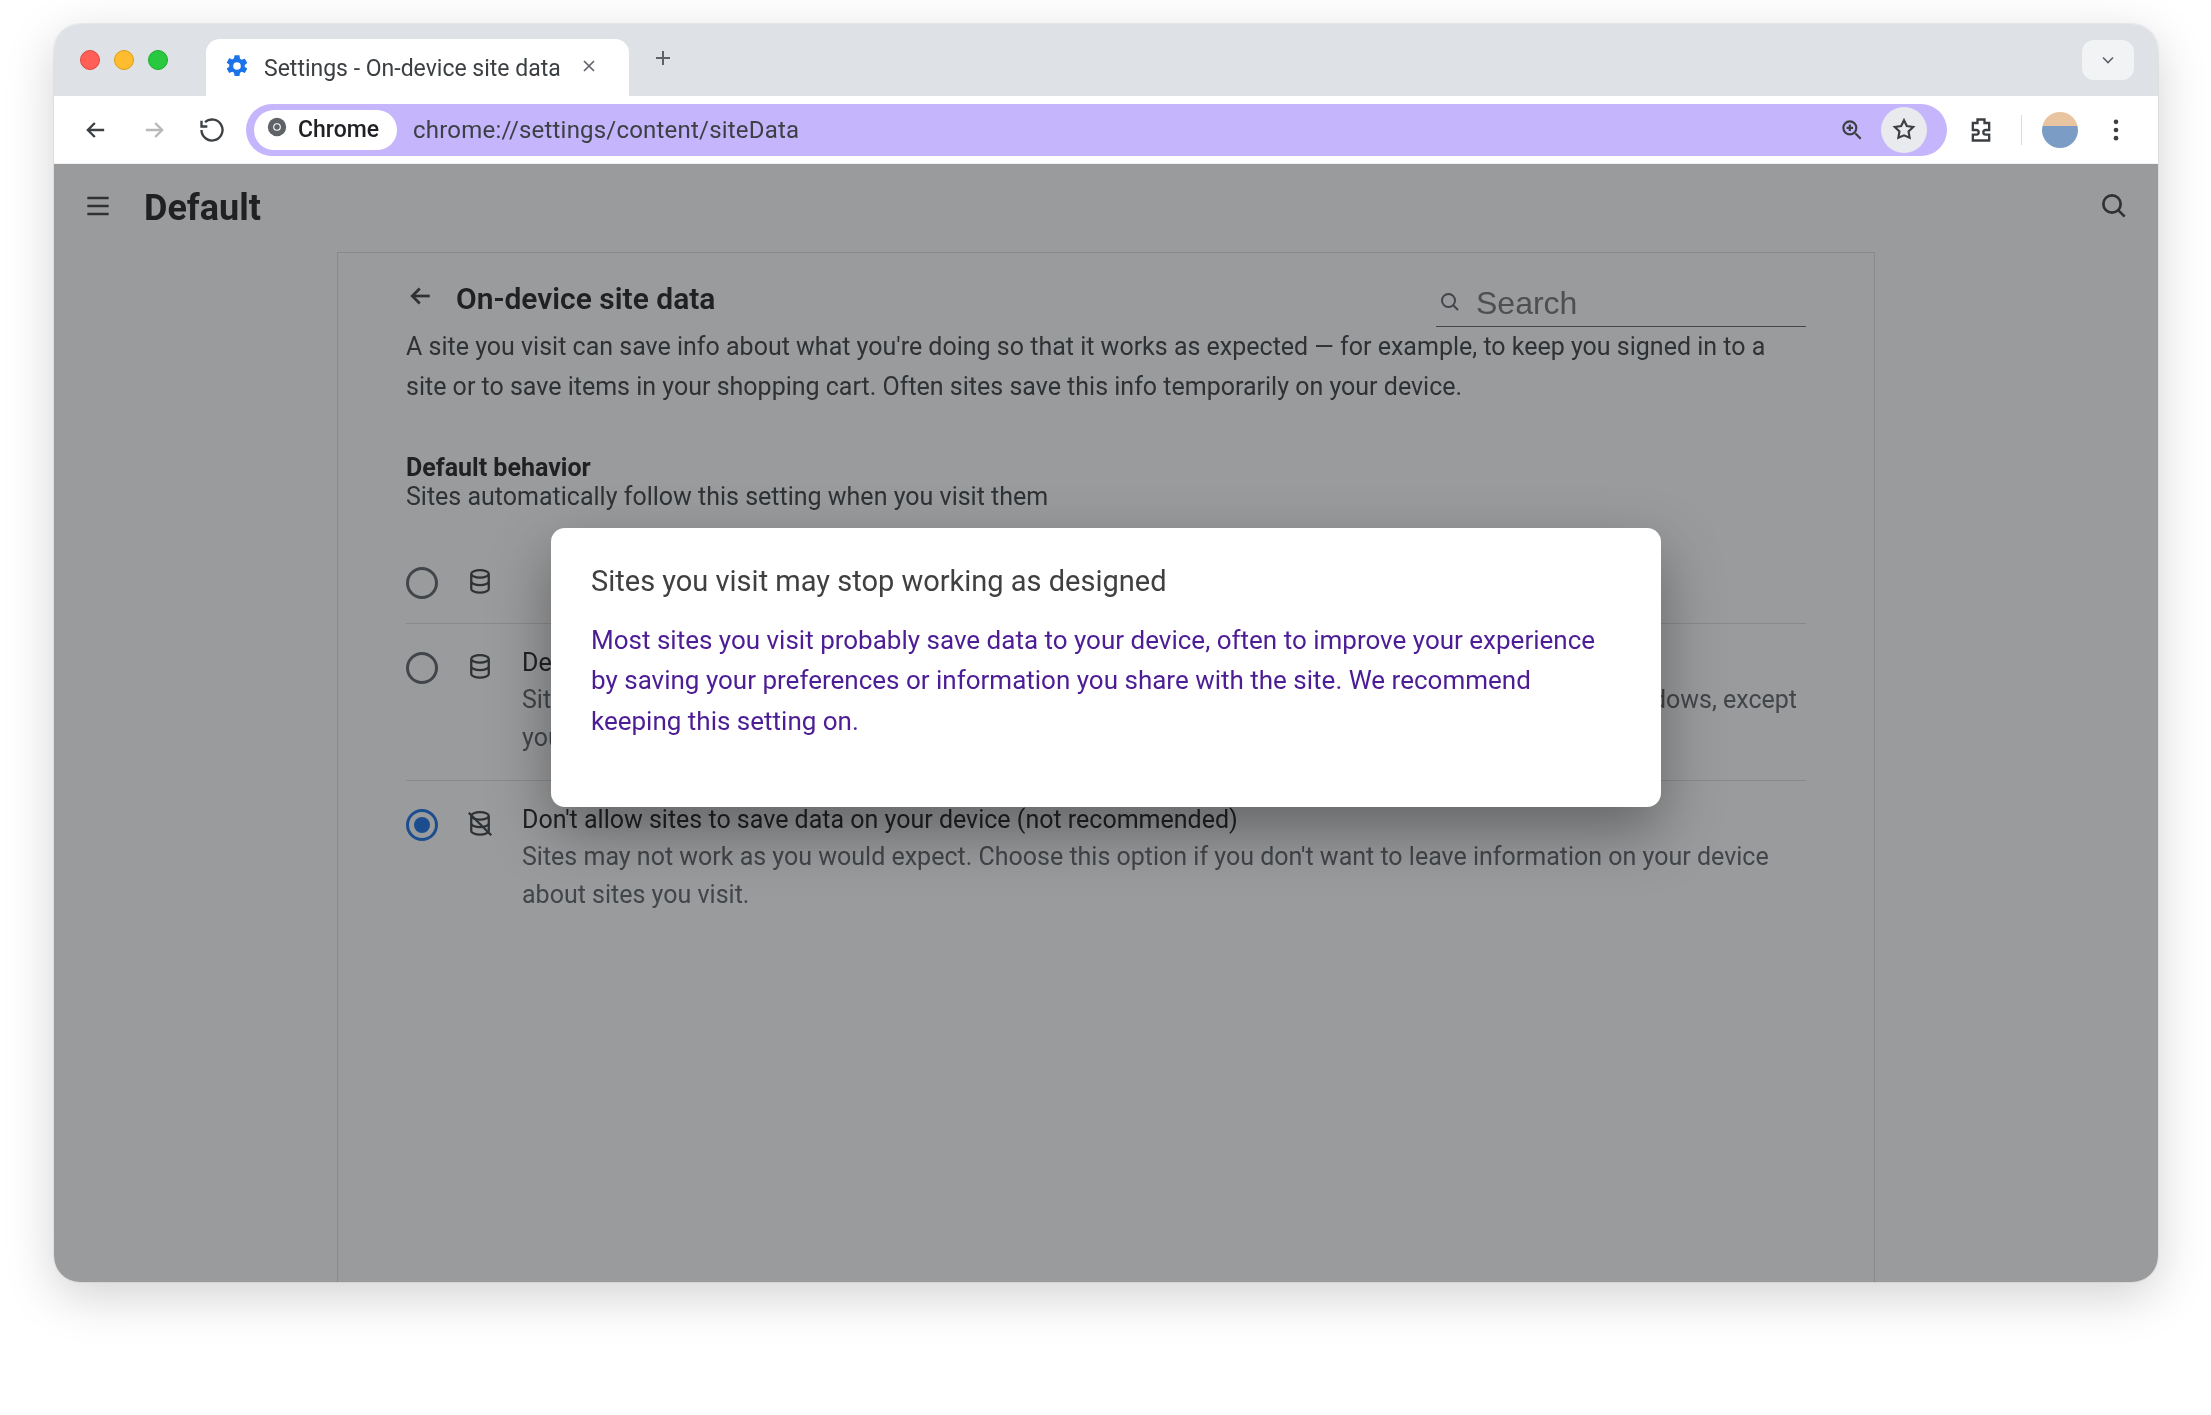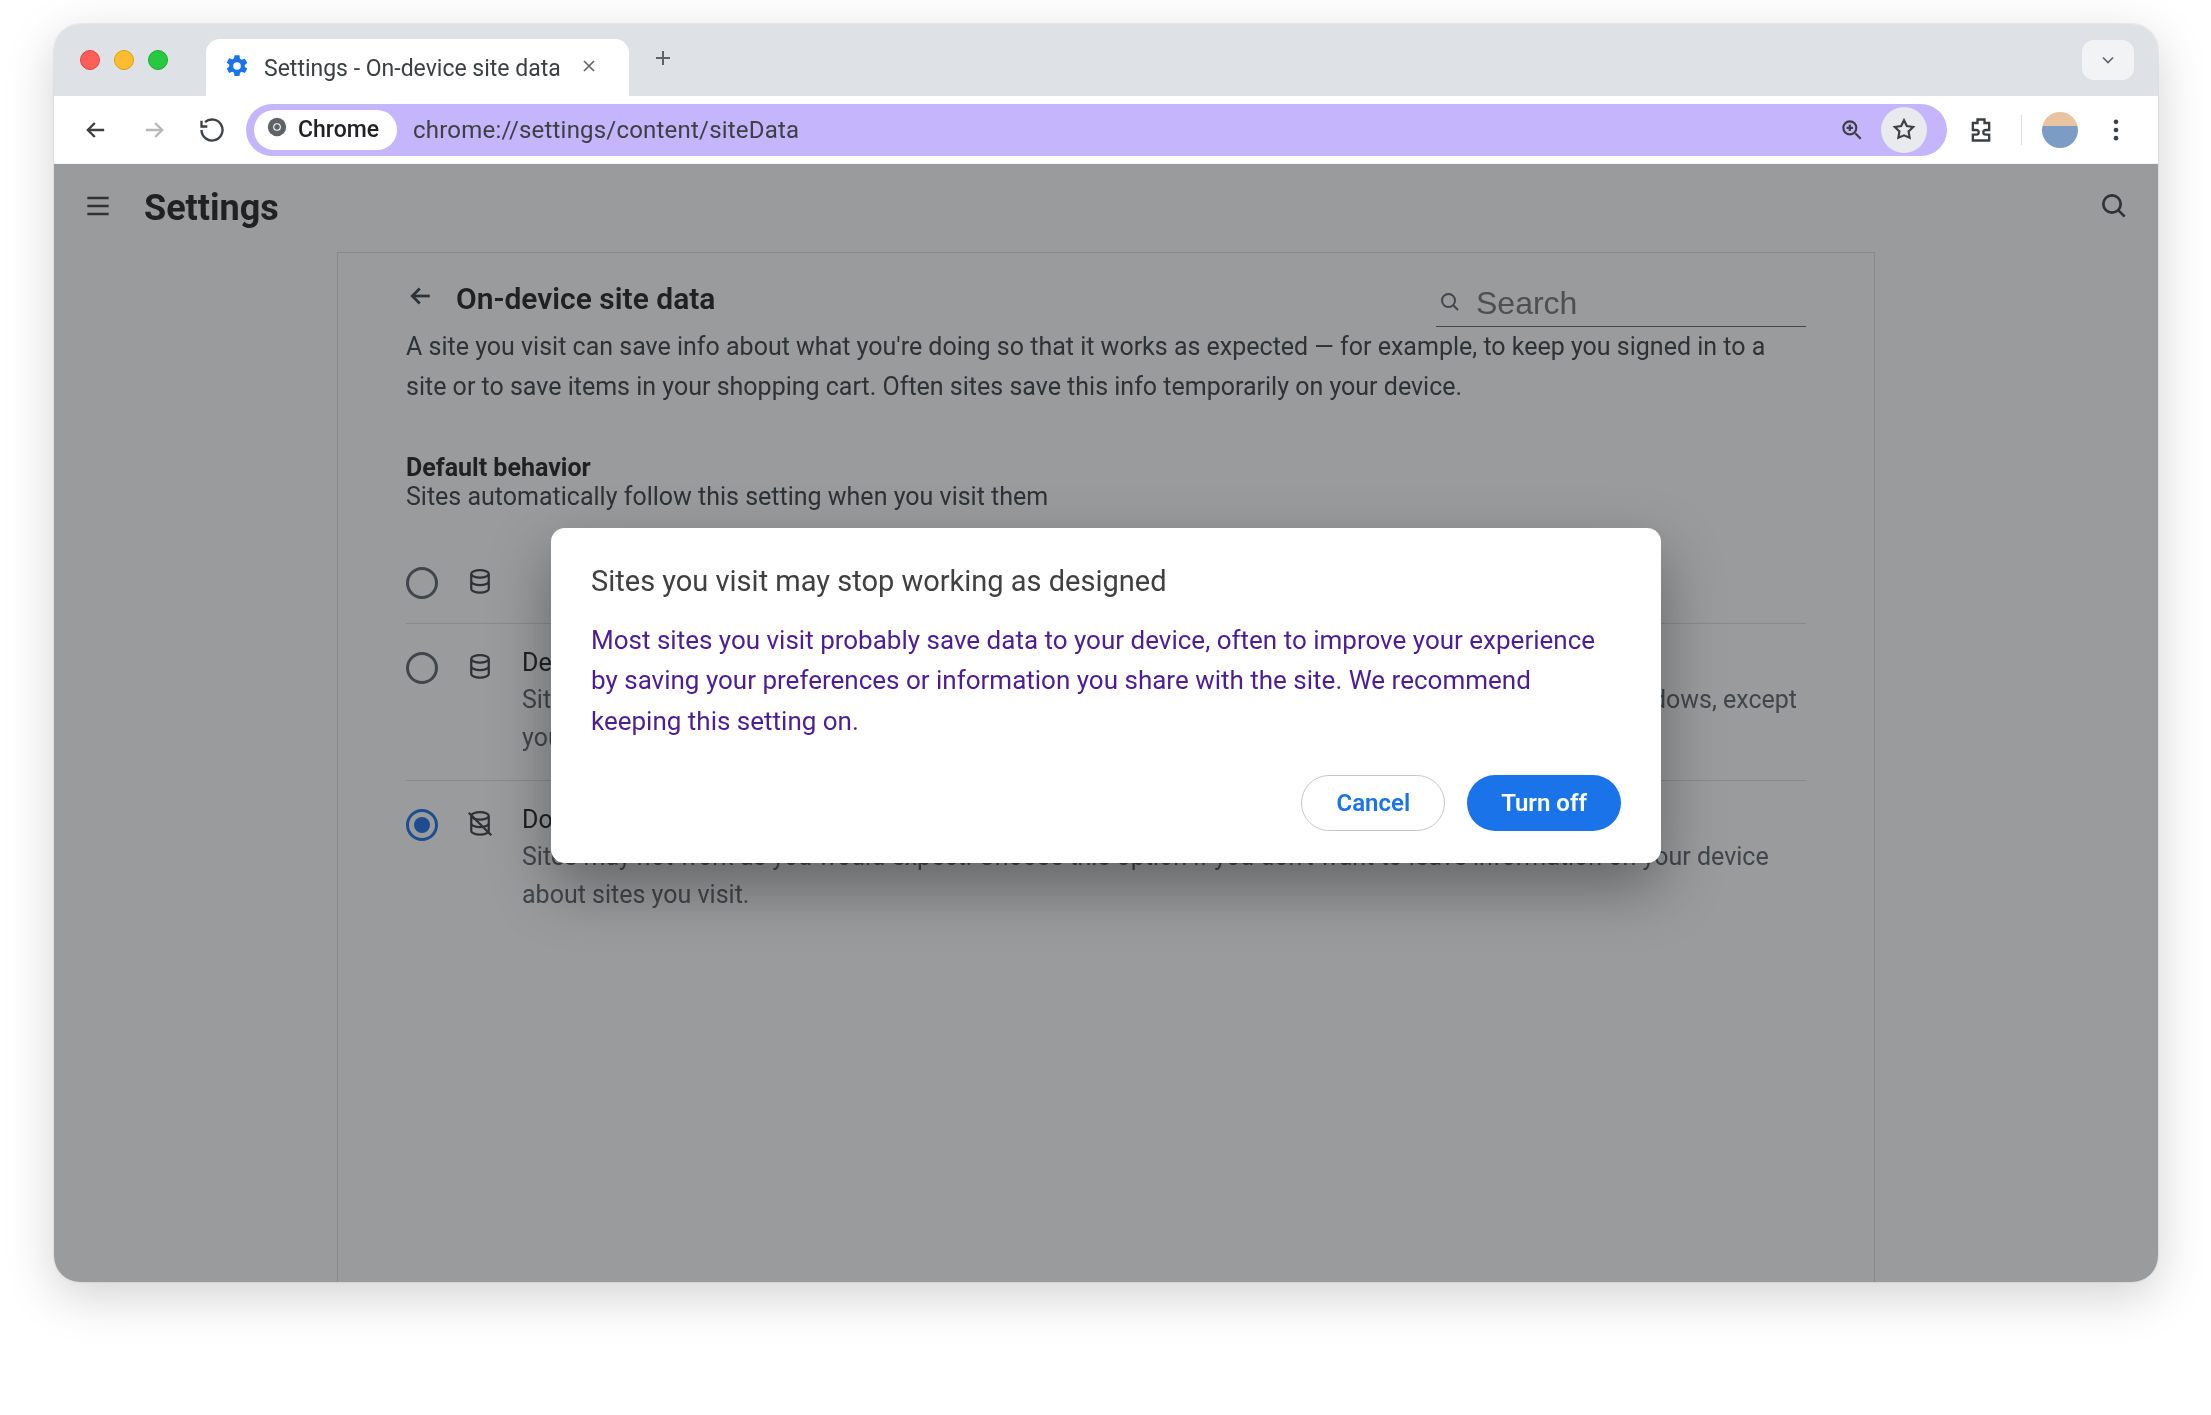--- a/index.html
+++ b/index.html
@@ -291,21 +291,21 @@
       </div>
     </div>
 
     <div class="content">
       <div class="appbar">
         <span class="hamburger">
           <svg viewBox="0 0 24 24" stroke="#3c4043" stroke-width="2">
               <path d="M4 6h16M4 12h16M4 18h16"></path>
             </svg>
         </span>
-        <span class="title">Settings</span>
+        <span class="title">Default</span>
         <span class="spacer"></span>
         <span class="search-appbar">
           <svg viewBox="0 0 24 24" fill="none" stroke="#3c4043" stroke-width="2">
               <circle cx="10.5" cy="10.5" r="6.5"></circle>
               <path d="M20 20l-4.5-4.5"></path>
             </svg>
         </span>
       </div>
 
       <div class="settings-body">
@@ -381,21 +381,17 @@
             </div>
           </div>
         </div>
       </div>
 
       <div class="mask"></div>
 
       <div class="dialog">
         <div class="dialog-title">Sites you visit may stop working as designed</div>
         <div class="dialog-body">Most sites you visit probably save data to your device, often to improve your experience by saving your preferences or information you share with the site. We recommend keeping this setting on.</div>
-        <div class="dialog-actions">
-          <div class="btn btn-outline">Cancel</div>
-          <div class="btn btn-primary">Turn off</div>
-        </div>
       </div>
     </div>
 
   </div>
 </div>
 
 </body></html>

